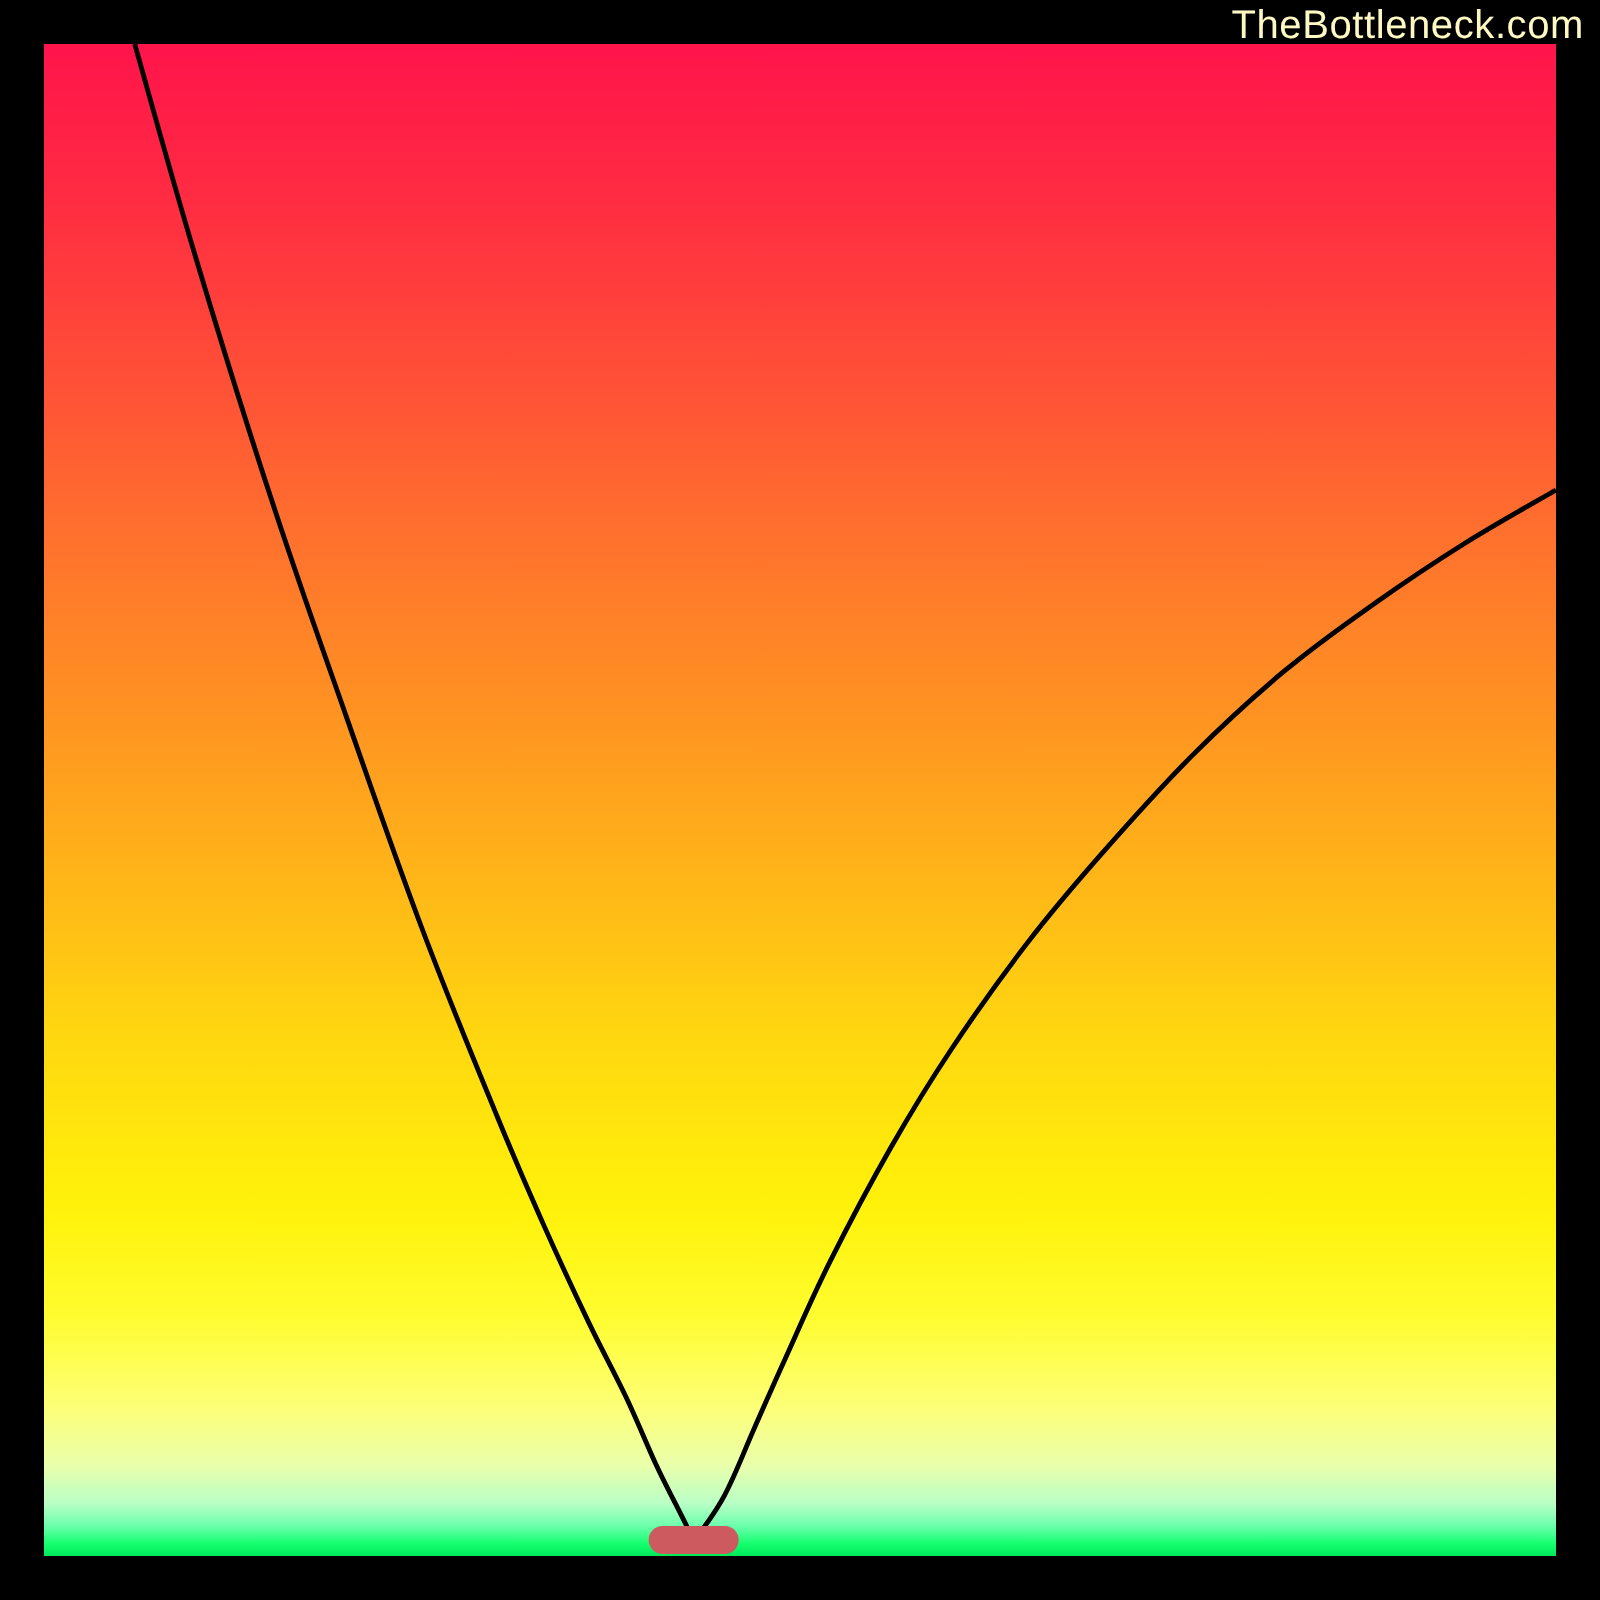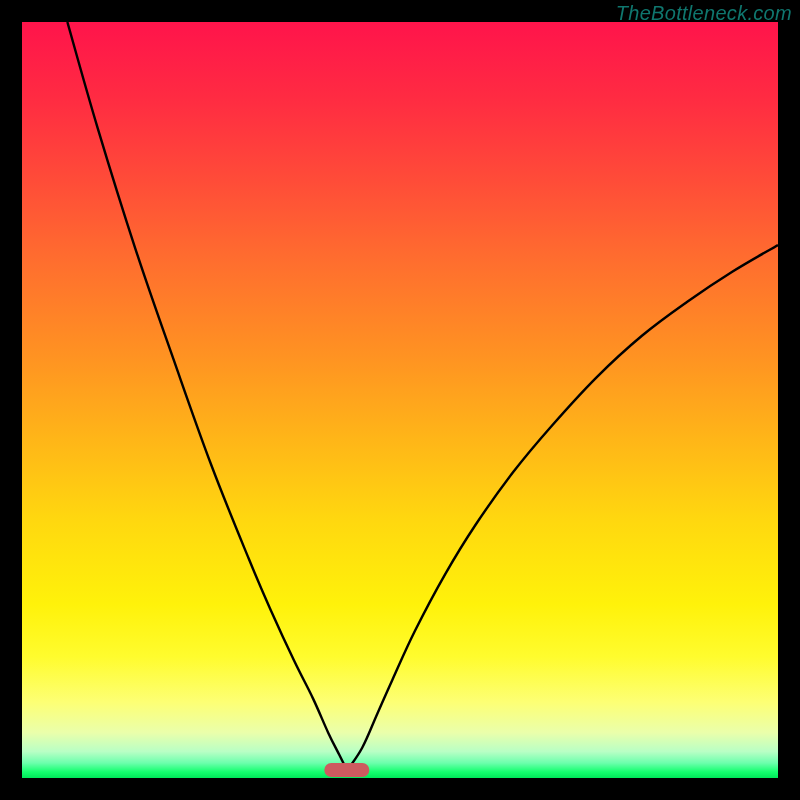--- a/index.html
+++ b/index.html
@@ -55,24 +55,23 @@
     width: 44px;
     height: 14px;
     border-radius: 7px;
     background: #cd5a5f;
     transform: translate(-50%, -50%);
   }
   .watermark {
     position: absolute;
     top: 2px;
     right: 8px;
-    color: #0f766e;
+    color: #fef9c3;
     font-size: 20px;
     letter-spacing: 0.3px;
-    font-style: italic;
   }
 </style>
 </head>
 <body>
 
 <div class="frame">
   <div class="plot-area">
     <svg viewBox="0 0 100 100" preserveAspectRatio="none">
       <path fill="none" stroke="#000" stroke-width="0.32" d="M 6 0 C 6.72 2.52, 8.38 8.600000000000001, 10 14 C 11.62 19.4, 13.2 24.51, 15 30 C 16.8 35.489999999999995, 18.2 39.36999999999999, 20 44.49999999999999 C 21.8 49.629999999999995, 23.2 53.73, 25 58.5 C 26.8 63.27, 28.56 67.49, 30 71 C 31.44 74.51, 31.92 75.57, 33 78 C 34.08 80.43, 35.01 82.43, 36 84.5 C 36.99 86.57, 37.69 87.79, 38.5 89.5 C 39.31 91.21, 39.87 92.65, 40.5 94 C 41.13 95.35, 41.55 96.1, 42 97 C 42.45 97.9, 42.82 98.64, 43 99" id="path-left"></path>
       <path fill="none" stroke="#000" stroke-width="0.32" d="M 43 99 C 43.36 98.46, 44.28 97.35, 45 96 C 45.72 94.65, 46.28 93.12, 47 91.5 C 47.72 89.88, 48.1 88.98, 49 87 C 49.9 85.02, 50.74 83.02, 52 80.5 C 53.26 77.98, 54.56 75.52, 56 73 C 57.44 70.48, 58.38 68.93, 60 66.5 C 61.62 64.07, 63.2 61.84, 65 59.5 C 66.8 57.16, 68.02 55.75, 70 53.5 C 71.98 51.25, 73.84 49.16, 76 47 C 78.16 44.84, 79.84 43.3, 82 41.5 C 84.16 39.7, 85.84 38.53, 88 37 C 90.16 35.47, 91.84 34.35, 94 33 C 96.16 31.65, 98.92 30.13, 100 29.5" id="path-right"></path>

